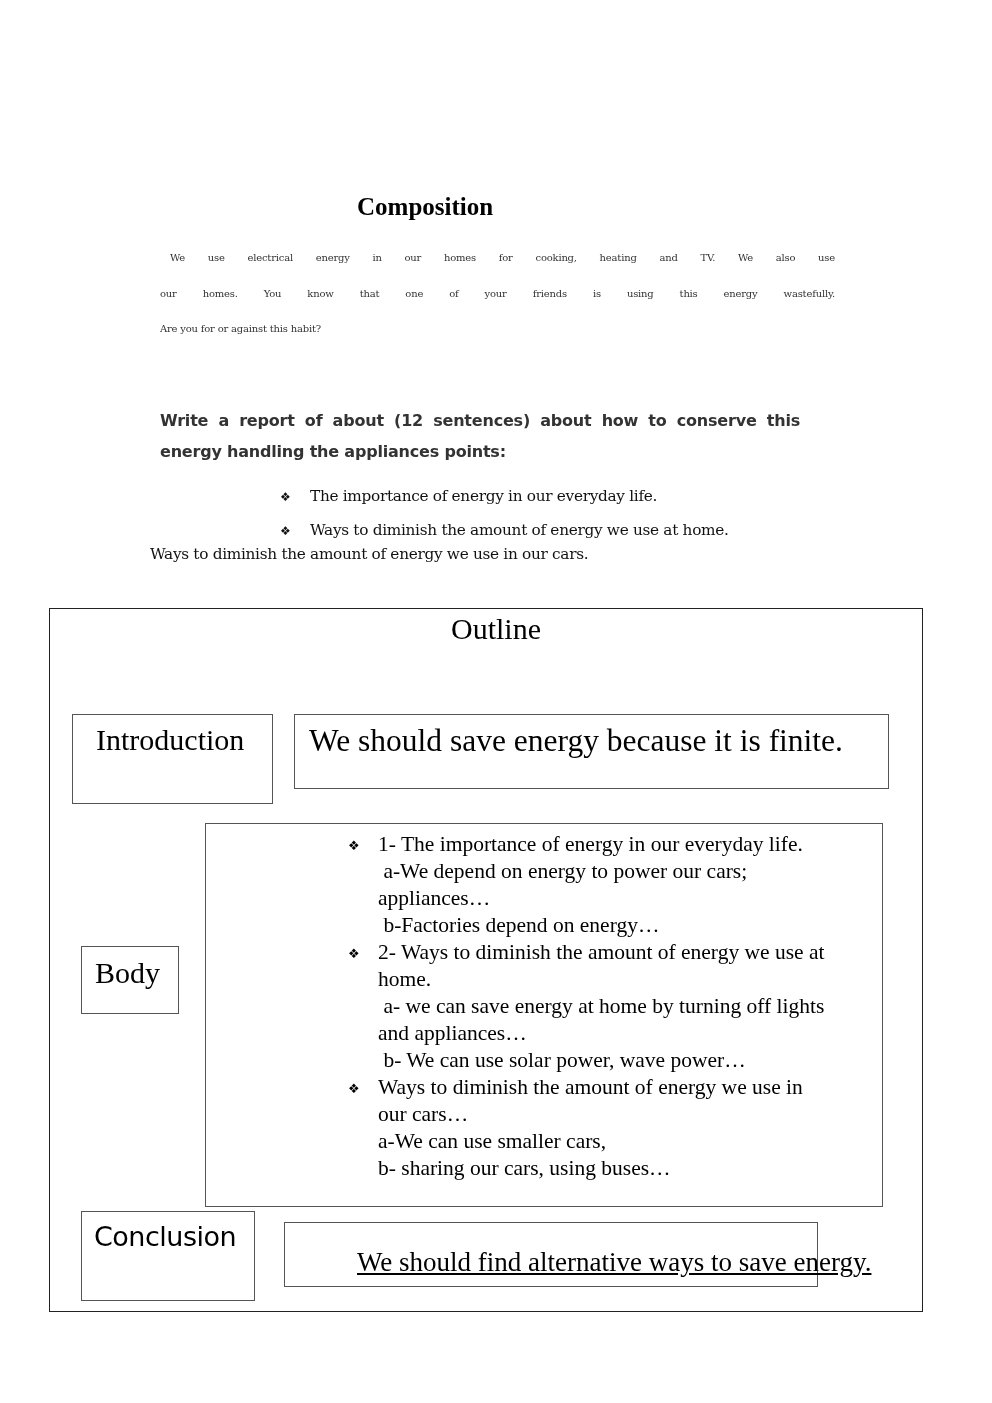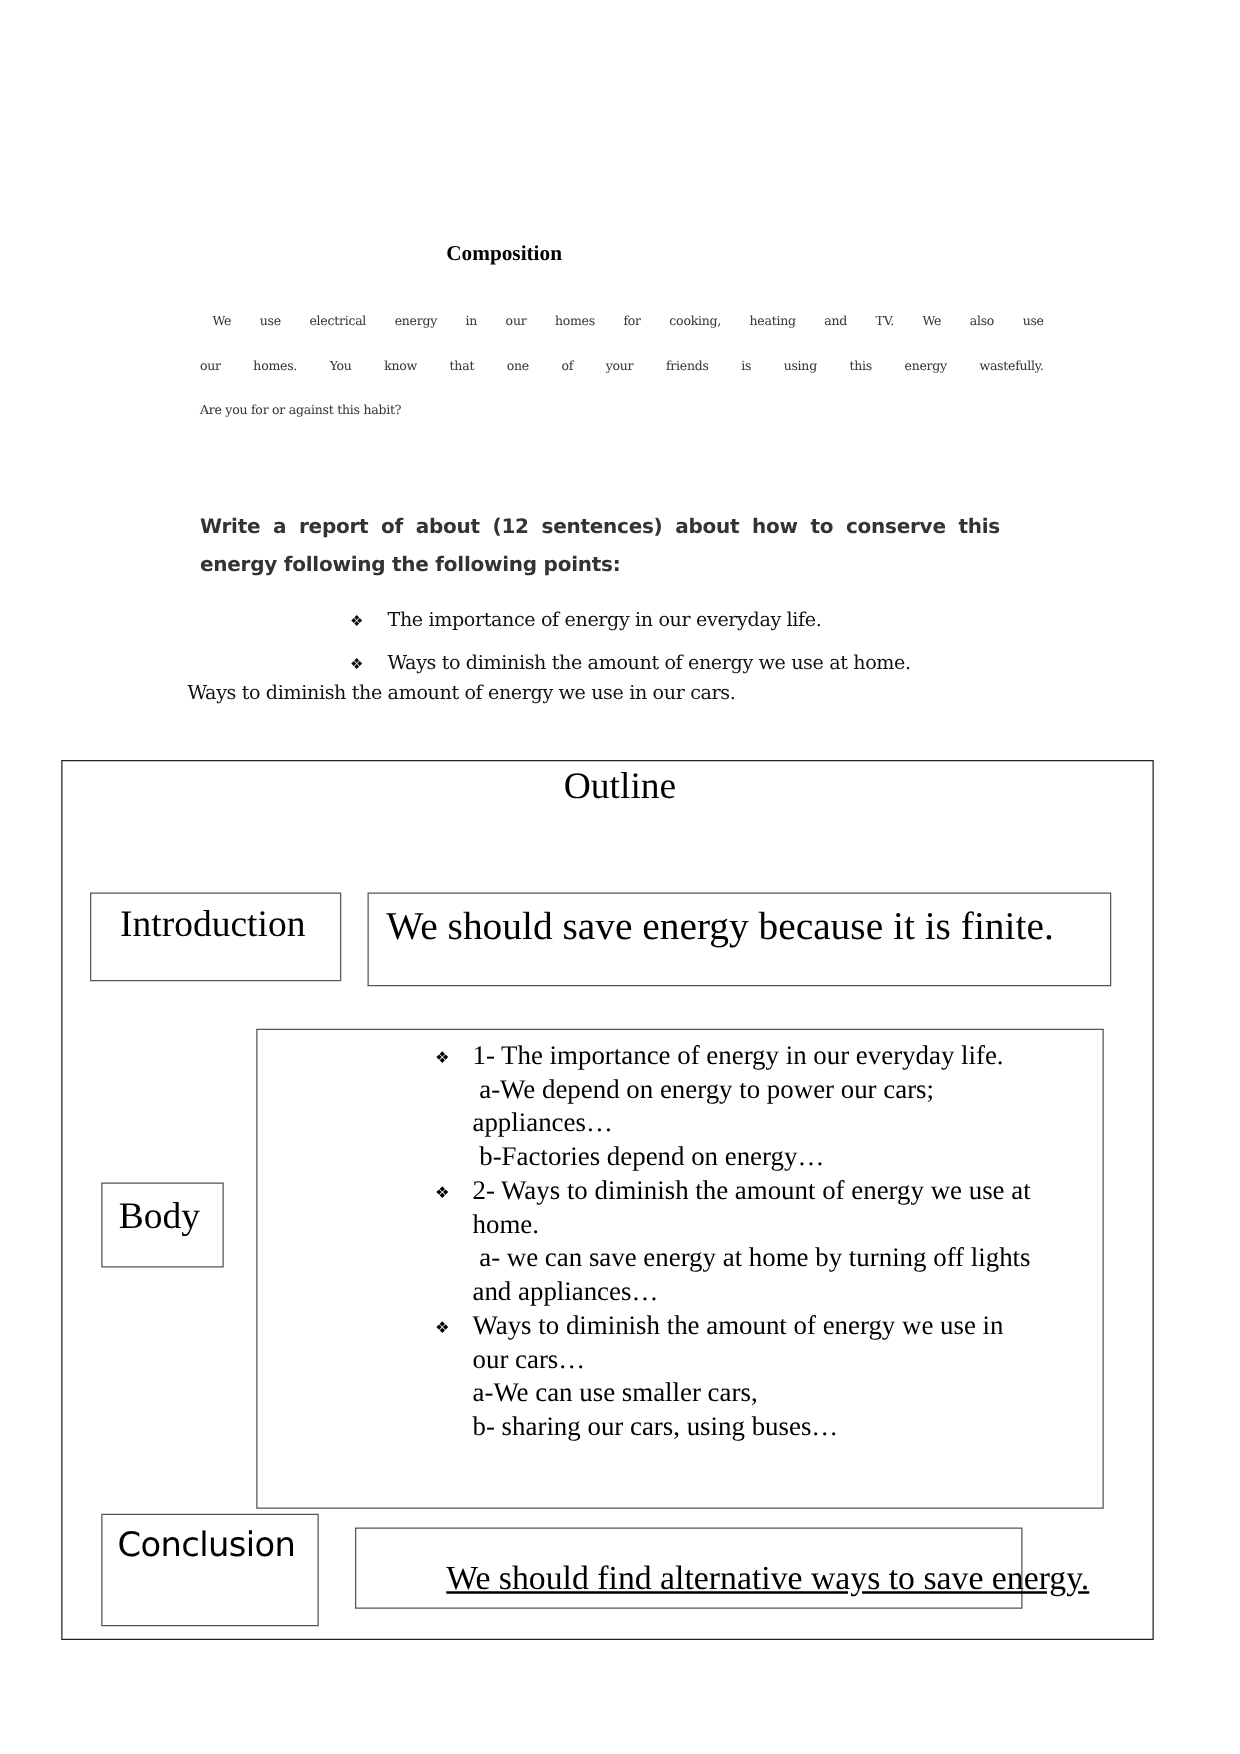--- a/index.html
+++ b/index.html
@@ -1,20 +1,20 @@
 <!DOCTYPE html>
 <html><head>
 <meta charset="utf-8">
 <style>
   html, body { margin: 0; padding: 0; background: #ffffff; }
   body { width: 992px; height: 1403px; position: relative; overflow: hidden; }
   .abs { position: absolute; }
   .title {
     left: 357px; top: 193px;
-    font-family: "Liberation Serif", serif; font-weight: bold; font-size: 17px; color: #000;
+    font-family: "Liberation Serif", serif; font-weight: bold; font-size: 25px; color: #000;
   }
   .prompt {
     left: 160px; top: 240px; width: 675px;
     font-family: "DejaVu Serif", serif; font-size: 10px; color: #333;
     line-height: 35.5px; letter-spacing: -0.2px;
   }
   .prompt .line { display: block; white-space: nowrap; }
   .prompt .justify { text-align: justify; text-align-last: justify; white-space: normal; }
   .task {
     left: 160px; top: 405px; width: 640px;
@@ -43,56 +43,57 @@
 <div class="abs title">Composition</div>
 
 <div class="abs prompt">
   <span class="line justify" style="padding-left:10px; width:665px;">We use electrical energy in our homes for cooking, heating and TV. We also use</span>
   <span class="line justify">our homes. You know that one of your friends is using this energy wastefully.</span>
   <span class="line">Are you for or against this habit?</span>
 </div>
 
 <div class="abs task">
   <span class="line justify">Write a report of about (12 sentences) about how to conserve this</span>
-  <span class="line">energy following the following points:</span>
+  <span class="line">energy handling the appliances points:</span>
 </div>
 
 <div class="abs pt" style="left:280px; top:487px;">
   <span class="bullet">❖</span><span>The importance of energy in our everyday life.</span>
 </div>
 <div class="abs pt" style="left:280px; top:521px;">
   <span class="bullet">❖</span><span>Ways to diminish the amount of energy we use at home.</span>
 </div>
 <div class="abs pt" style="left:150px; top:545px;">
   <span>Ways to diminish the amount of energy we use in our cars.</span>
 </div>
 
 <div class="box outline-frame"></div>
 <div class="abs serif outline-title">Outline</div>
 
-<div class="box" style="left:72px; top:714px; width:201px; height:71px;">
+<div class="box" style="left:72px; top:714px; width:201px; height:90px;">
   <span class="serif label-text" style="left:23px; top:8px;">Introduction</span>
 </div>
 <div class="box" style="left:294px; top:714px; width:595px; height:75px;">
   <span class="serif label-text" style="left:14px; top:8px; font-size:31.5px;">We should save energy because it is finite.</span>
 </div>
 
 <div class="box" style="left:81px; top:946px; width:98px; height:68px;text-align:center;">
   <span class="serif label-text" style="left:13px; top:9px;">Body</span>
 </div>
 <div class="box" style="left:205px; top:823px; width:678px; height:384px;"></div>
 <div class="serif body-list" id="body-list">
     <span class="row"><span class="bul">❖</span><span style="white-space: pre;">1- The importance of energy in our everyday life.</span></span>
     <span class="row"><span style="white-space: pre;"> a-We depend on energy to power our cars;</span></span>
     <span class="row"><span style="white-space: pre;">appliances…</span></span>
     <span class="row"><span style="white-space: pre;"> b-Factories depend on energy…</span></span>
     <span class="row"><span class="bul">❖</span><span style="white-space: pre; margin-top: 29px;">2- Ways to diminish the amount of energy we use at</span></span>
     <span class="row"><span style="white-space: pre;">home.</span></span>
     <span class="row"><span style="white-space: pre;"> a- we can save energy at home by turning off lights</span></span>
     <span class="row"><span style="white-space: pre;">and appliances…</span></span>
+    <span class="row"><span style="white-space: pre;"> b- We can use solar power, wave power…</span></span>
     <span class="row"><span class="bul">❖</span><span style="white-space: pre;">Ways to diminish the amount of energy we use in</span></span>
     <span class="row"><span style="white-space: pre;">our cars…</span></span>
     <span class="row"><span style="white-space: pre; text-align: center;">a-We can use smaller cars,</span></span>
     <span class="row"><span style="white-space: pre;">b- sharing our cars, using buses…</span></span>
   </div>
 
 <div class="box" style="left:81px; top:1211px; width:174px; height:90px;">
   <span class="label-text" style="left:12px; top:9px; font-family:'DejaVu Sans', sans-serif; font-size:27px; color:#000; letter-spacing:-0.5px;">Conclusion</span>
 </div>
 <div class="box" style="left:284px; top:1222px; width:534px; height:65px;">

